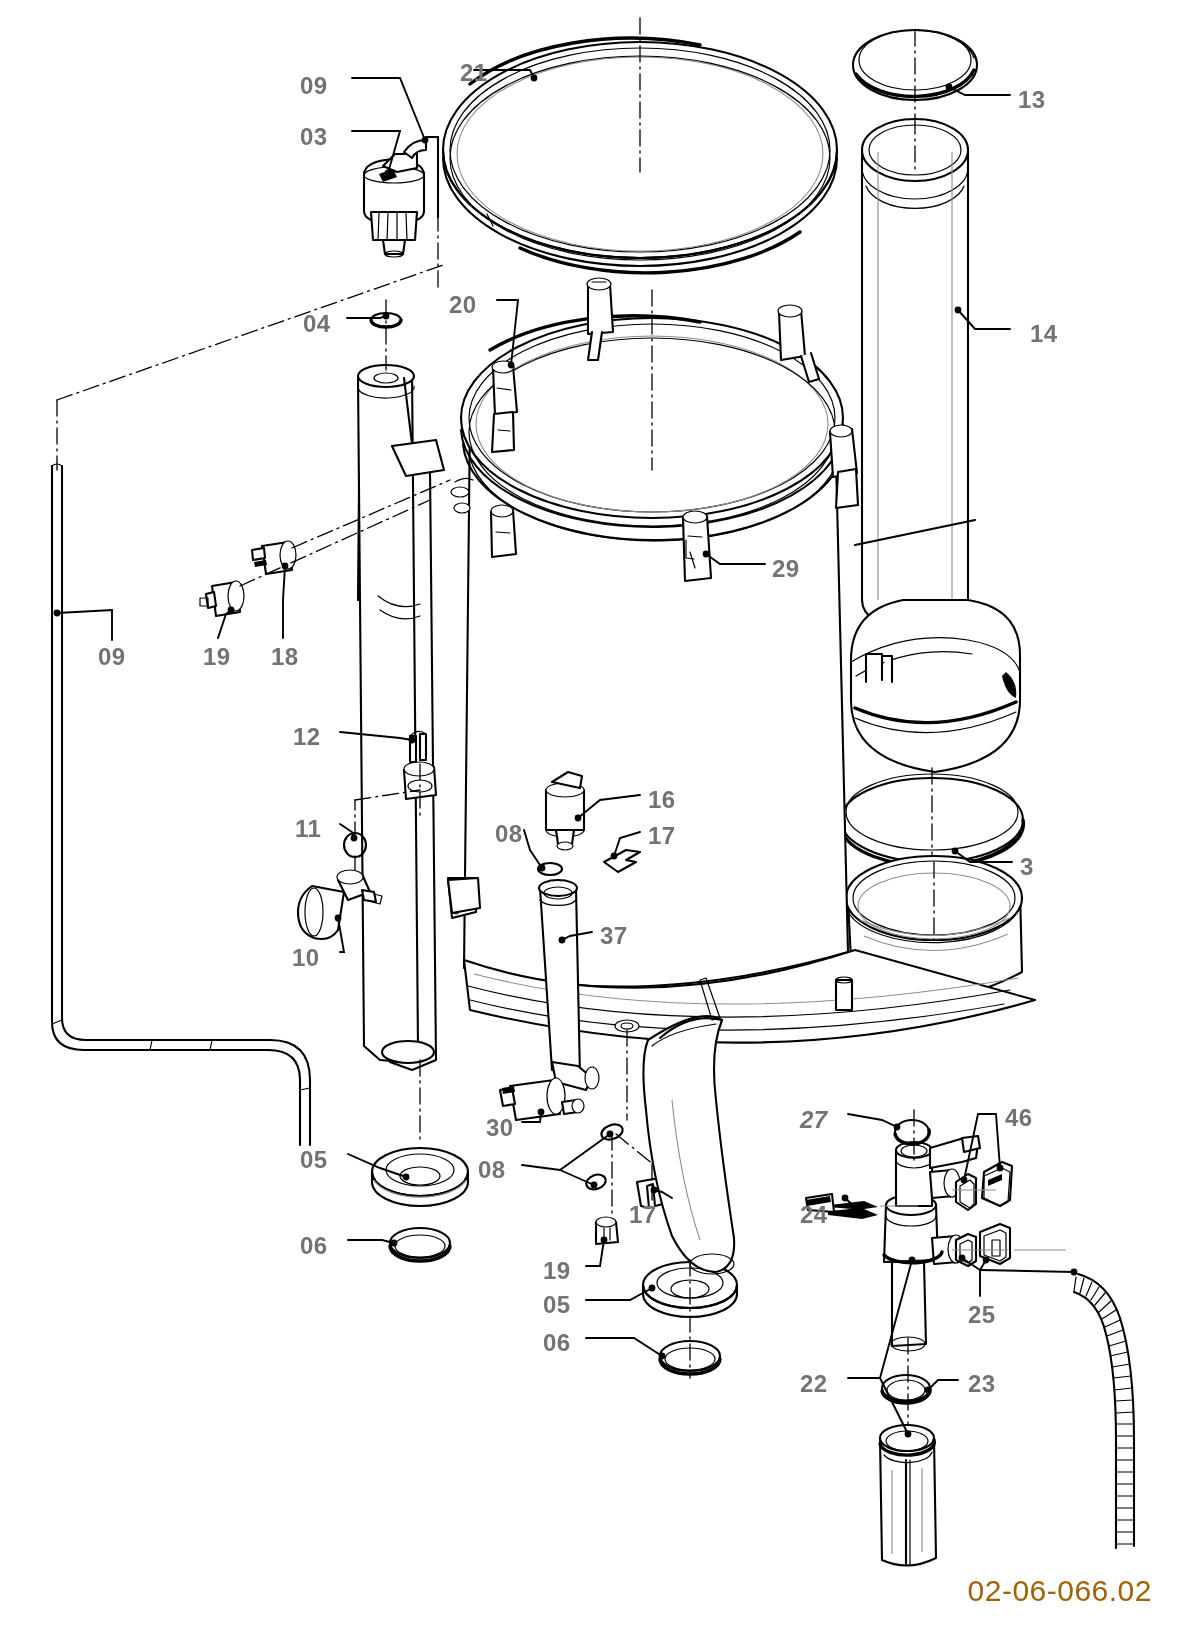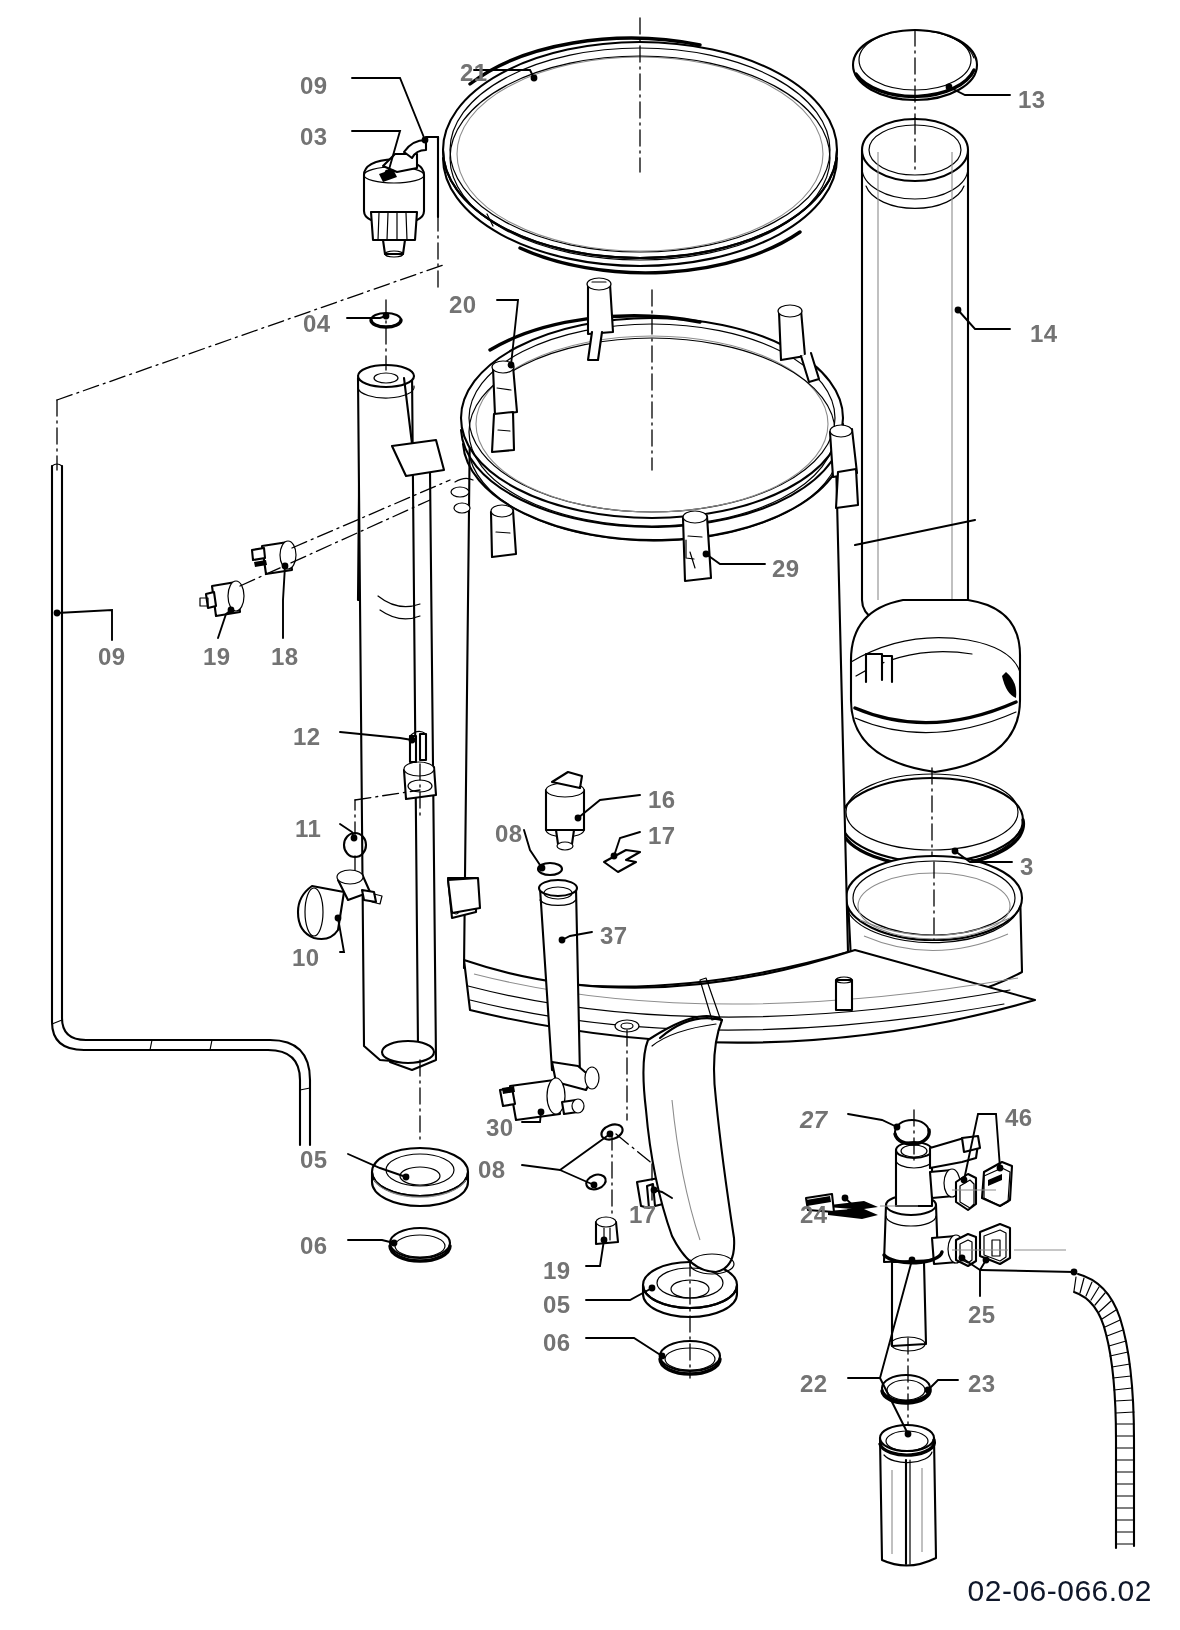--- a/index.html
+++ b/index.html
@@ -4,21 +4,21 @@
 <style>
   html,body{margin:0;padding:0;background:#fff;}
   body{width:1180px;height:1630px;position:relative;overflow:hidden;
        font-family:"Liberation Sans",sans-serif;}
   #sheet{position:absolute;inset:0;width:1180px;height:1630px;}
   .callout{position:absolute;font-family:"Liberation Sans",sans-serif;
            font-weight:bold;font-size:24px;color:#737373;letter-spacing:.5px;
            line-height:1;white-space:nowrap;}
   #drawing-number{position:absolute;right:28px;bottom:22px;
            font-family:"Liberation Sans",sans-serif;font-size:30px;
-           color:#0f172a;letter-spacing:.5px;white-space:nowrap;margin-top:29px;}
+           color:#a16207;letter-spacing:.5px;white-space:nowrap;margin-top:29px;}
 </style>
 </head>
 <body>
 
 <svg id="sheet" viewBox="0 0 1180 1630" xmlns="http://www.w3.org/2000/svg">
   <defs>
     <style>
       .s{fill:none;stroke:#000;stroke-width:2.1;stroke-linecap:round;stroke-linejoin:round;}
       .sf{fill:#fff;stroke:#000;stroke-width:2.1;stroke-linejoin:round;stroke-linecap:round;}
       .t{fill:none;stroke:#000;stroke-width:1.2;stroke-linecap:round;stroke-linejoin:round;}

